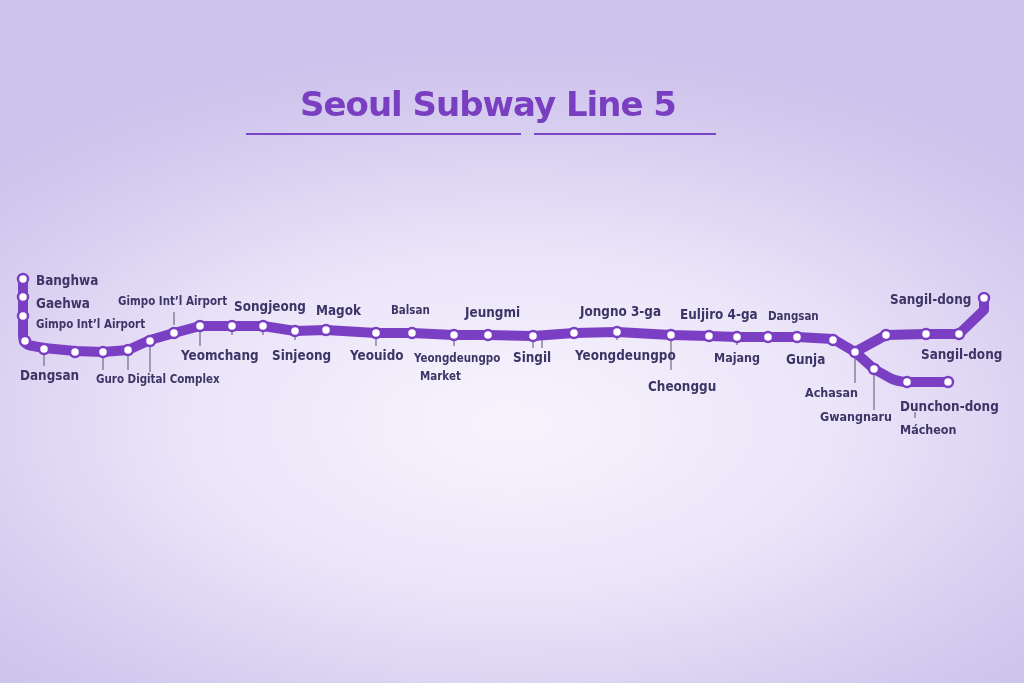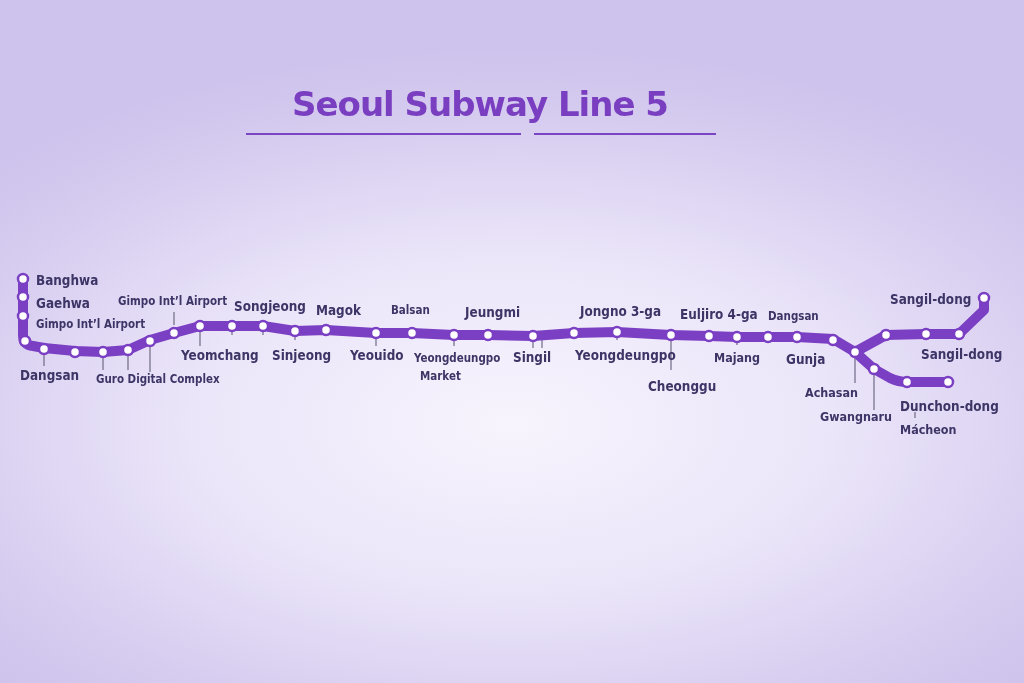--- a/index.html
+++ b/index.html
@@ -9,21 +9,21 @@
     body {
       width: 1024px;
       height: 683px;
       overflow: hidden;
       position: relative;
       background: radial-gradient(ellipse 70% 55% at 50% 62%, #f7f4fd 0%, #ebe5f9 45%, #d7cdf0 80%, #cdc3ec 100%);
       font-family: "Liberation Sans", "DejaVu Sans", sans-serif;
     }
     .title {
       position: absolute;
-      left: 0;
+      left: 8px;
       width: 960px;
       top: 84px;
       text-align: center;
       font-family: "DejaVu Sans", sans-serif;
       font-weight: bold;
       font-size: 34px;
       letter-spacing: -1px;
       color: #7a3fc0;
     }
     .title-rule {

